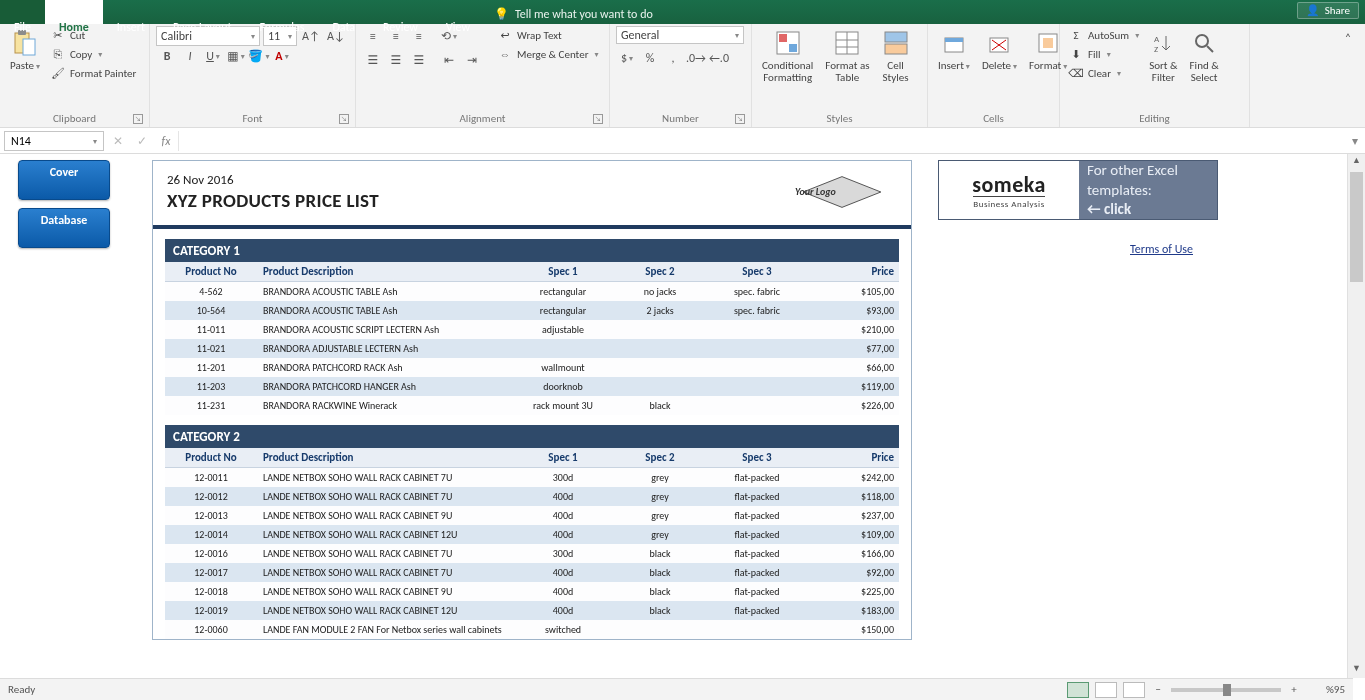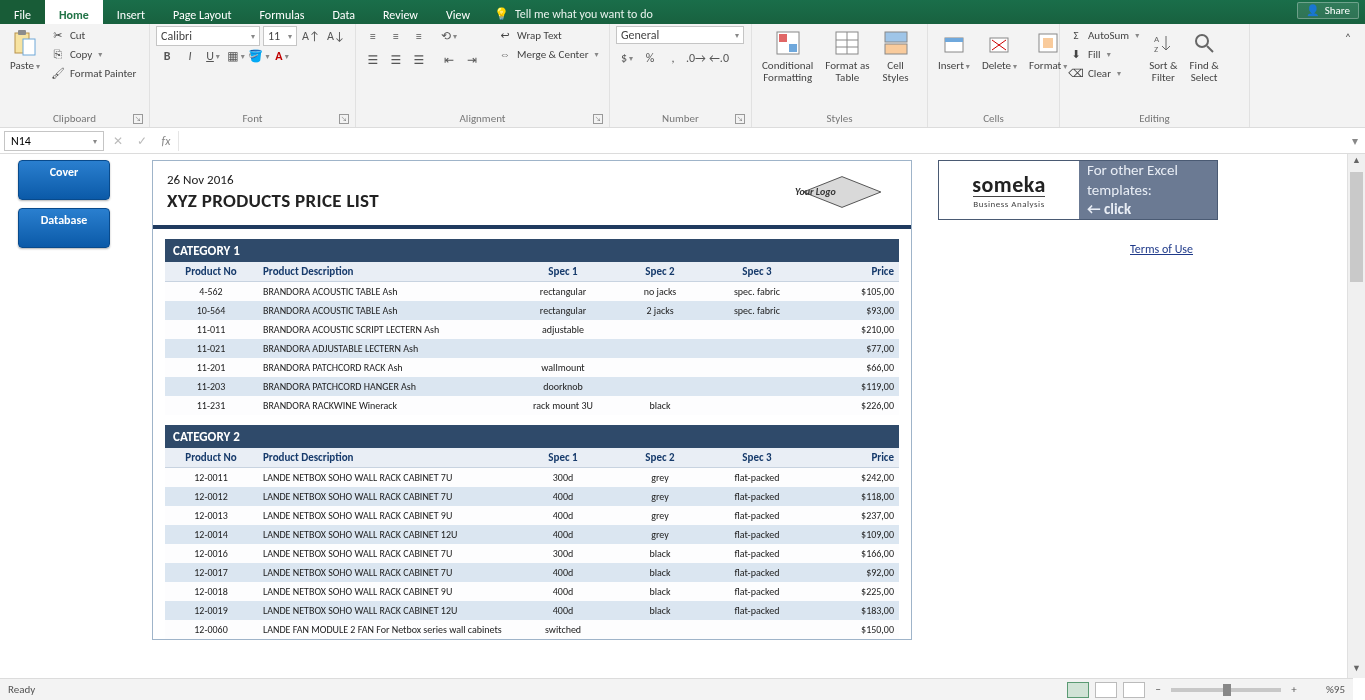--- a/index.html
+++ b/index.html
@@ -1,20 +1,20 @@
 <!DOCTYPE html>
 <html><head>
 <meta charset="utf-8">
 <style>
 * { box-sizing: border-box; margin: 0; padding: 0; font-family: "Segoe UI", Calibri, sans-serif; }
 body { width: 1365px; height: 700px; background: #fff; overflow: hidden; position: relative; }
 
 
 .tabrow { height: 24px; background: linear-gradient(180deg,#1a6e4a,#18613f); display: flex; align-items: stretch; color: #fff; font-size: 12px; position: relative; }
-.tabrow .tab { padding: 8px 14px 0 14px; cursor: pointer; }
+.tabrow .tab { padding: 20px 14px 0 14px; cursor: pointer; }
 .tabrow .tab.active { background: #fff; color: #217346; font-weight: 600; }
 .tabrow .tab.file { background: #185c37; color: #fff; }
 .tabrow .tell { display: flex; align-items: center; gap: 6px; color: #e8f2ed; padding: 3px 10px 0 10px; }
 .tabrow .share { position: absolute; right: 6px; top: 2px; background: rgba(255,255,255,0.1); border: 1px solid rgba(255,255,255,0.3); padding: 1px 8px; border-radius: 2px; font-size: 11px; display: flex; gap: 5px; align-items: center; }
 
 
 .ribbon { height: 104px; background: #f3f3f3; border-bottom: 1px solid #dcdcdc; display: flex; font-size: 11px; color: #444; }
 .group { border-right: 1px solid #e1e1e1; padding: 2px 6px 0 6px; display: flex; flex-direction: column; justify-content: space-between; }
 .group .body { display: flex; gap: 4px; align-items: flex-start; flex: 1; }
 .group .label { text-align: center; color: #777; font-size: 11px; padding: 2px 0; position: relative; }

